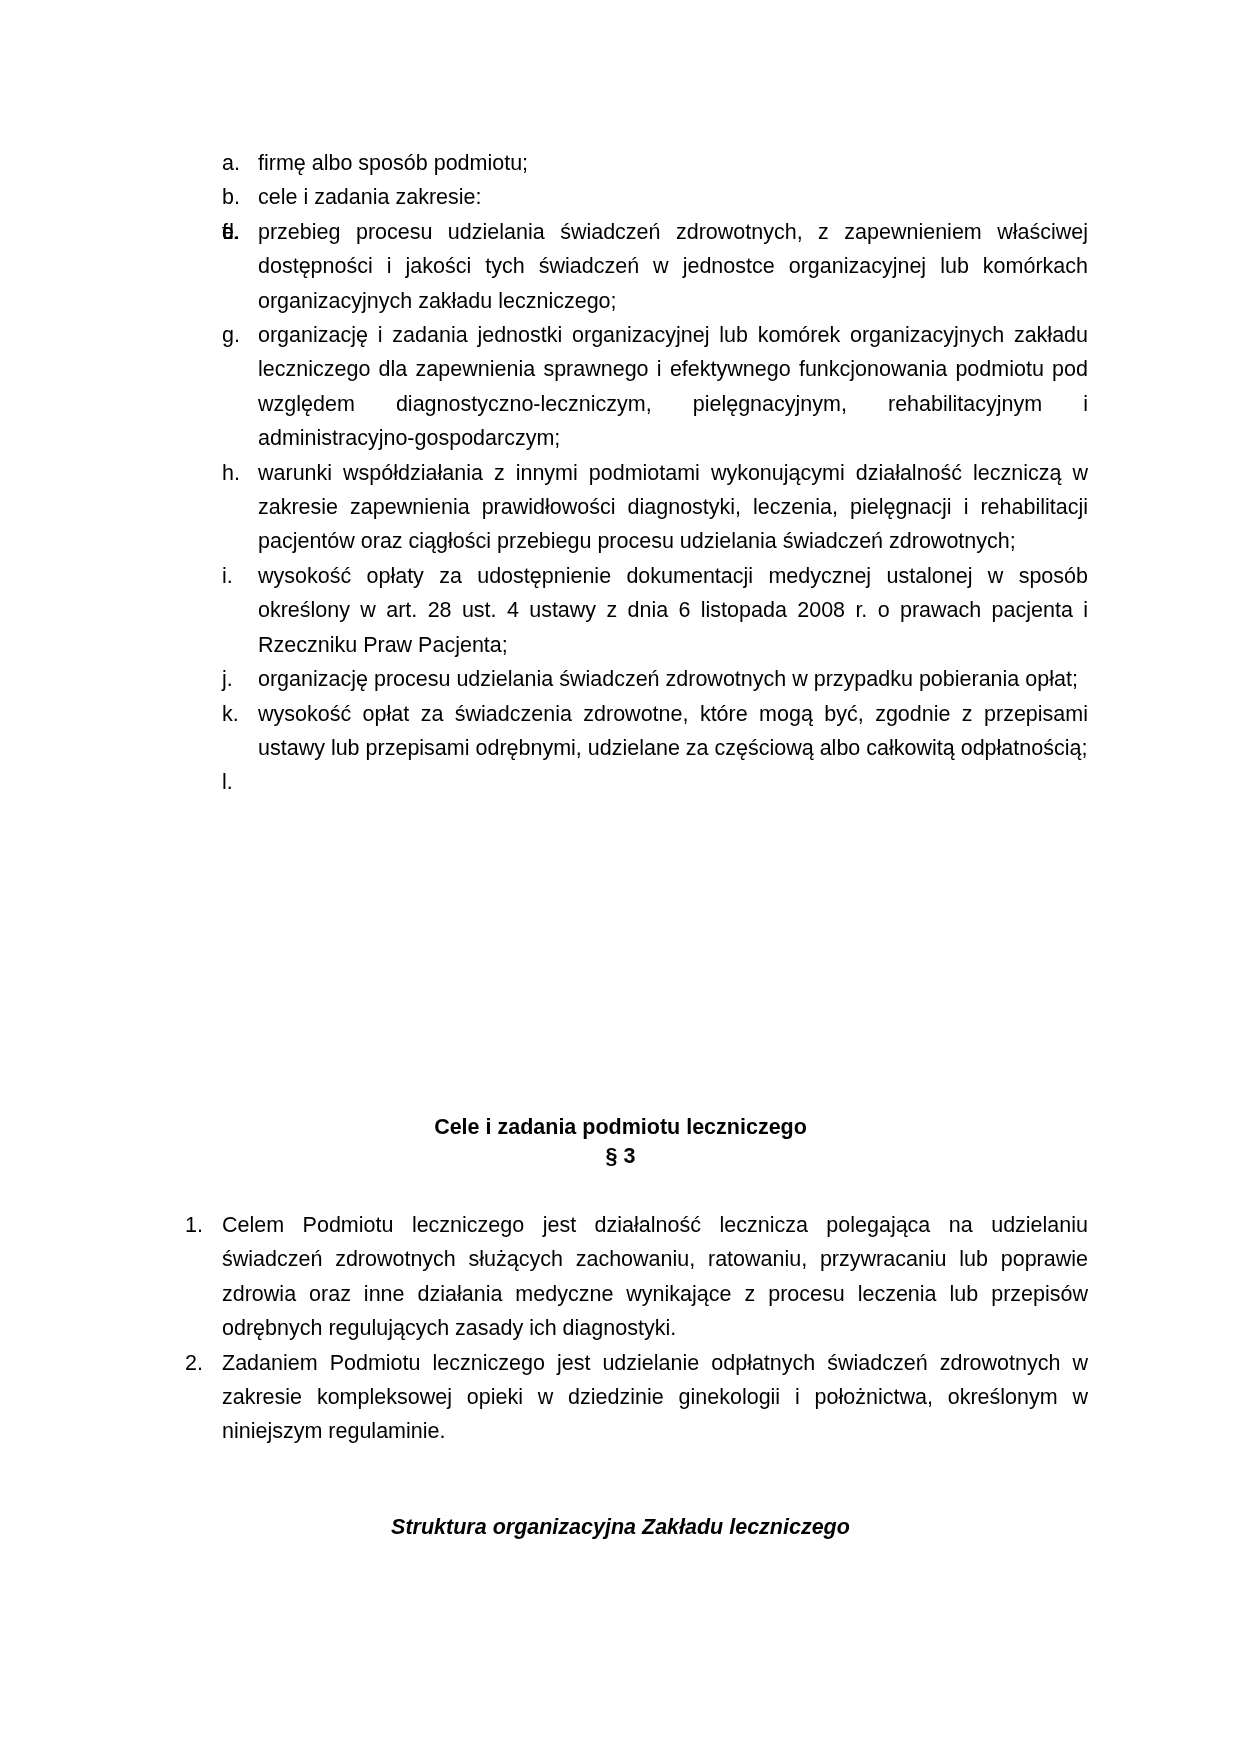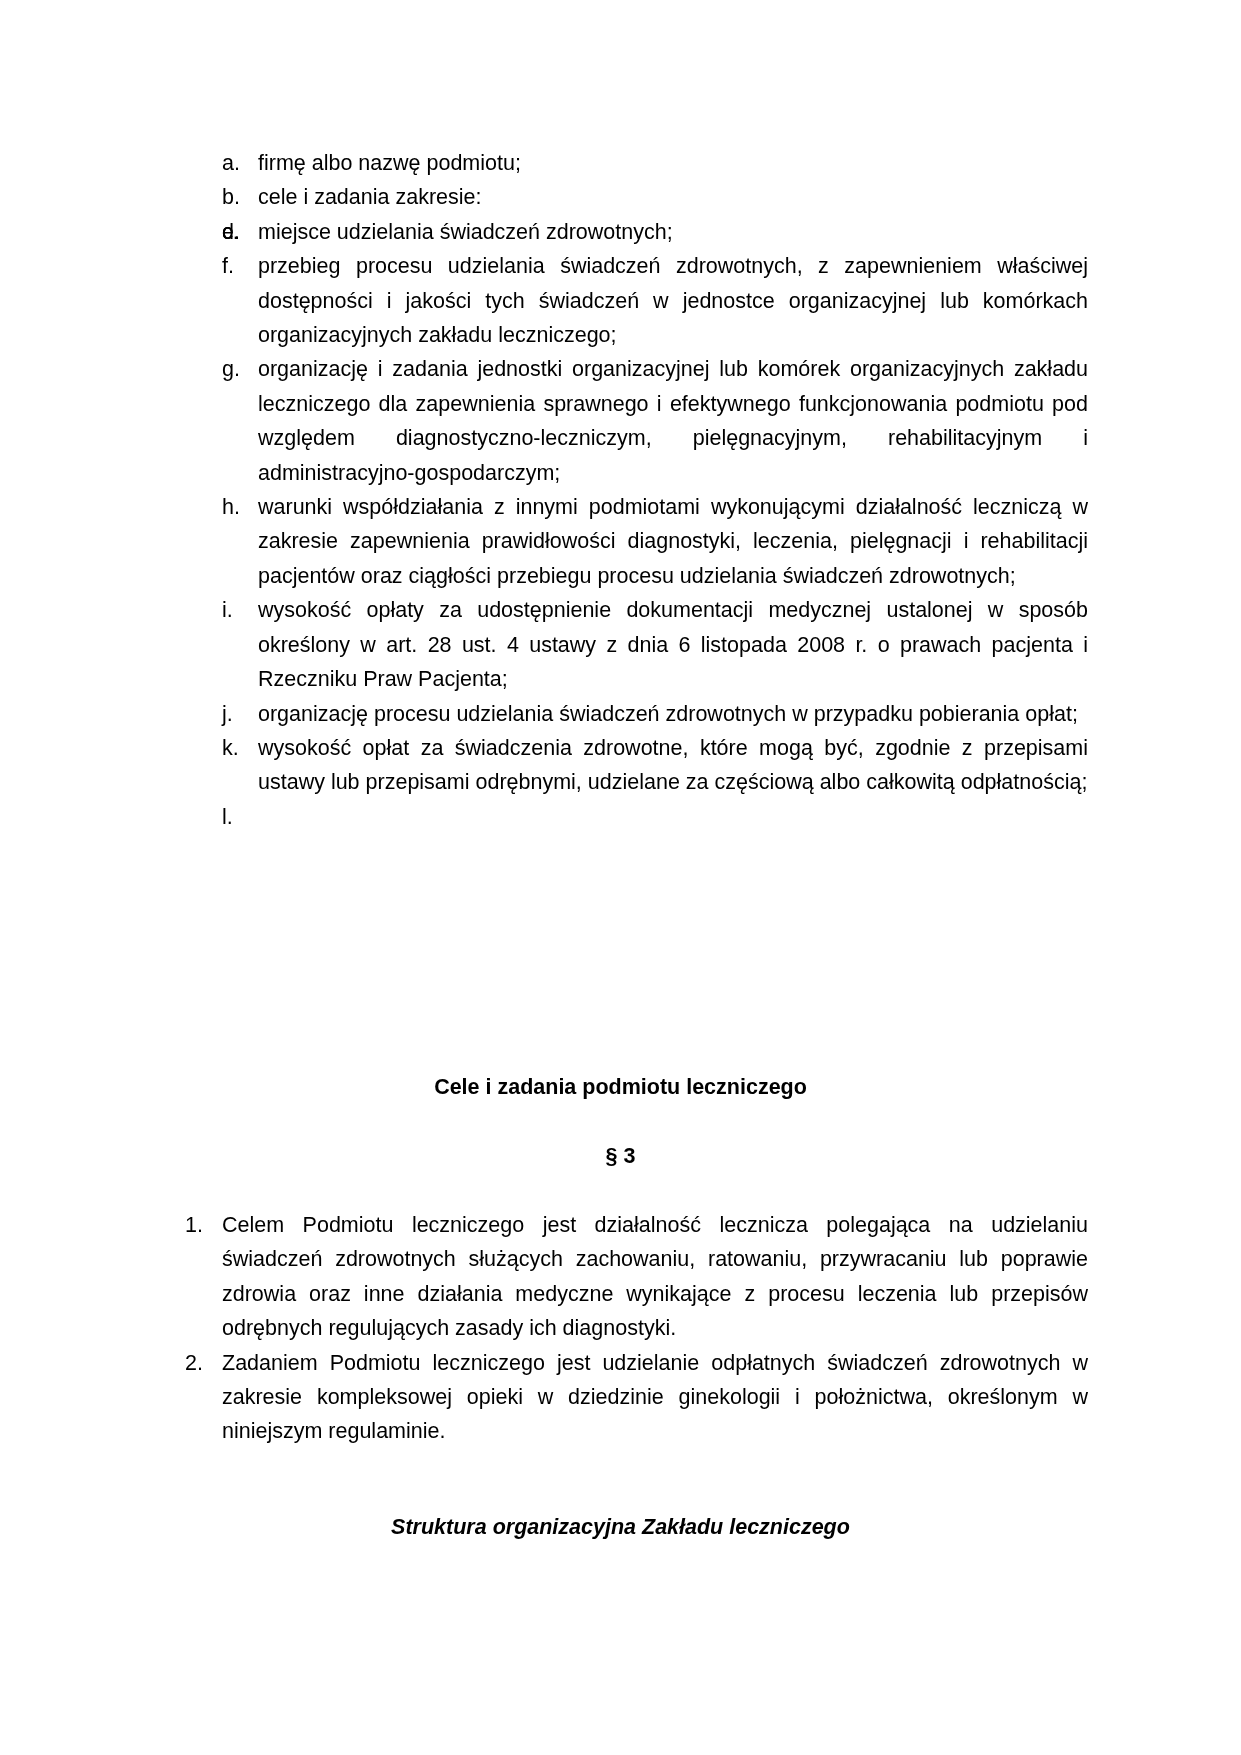--- a/index.html
+++ b/index.html
@@ -76,35 +76,35 @@
       left: 0;
       top: 0;
     }
   </style>
 </head>
 <body>
 
 <div class="page">
 
   <ol class="letter-list">
-    <li class="letter-item"><span class="letter-marker">a.</span><span>firmę albo nazwę podmiotu;</span></li>
+    <li class="letter-item"><span class="letter-marker">a.</span><span>firmę albo sposób podmiotu;</span></li>
     <li class="letter-item"><span class="letter-marker">b.</span><span>cele i zadania zakresie:</span></li>
     <li class="letter-item"><span class="letter-marker">c.</span></li>
     <li class="letter-item"><span class="letter-marker">d.</span></li>
-    <li class="letter-item"><span class="letter-marker">e.</span><span>miejsce udzielania świadczeń zdrowotnych;</span></li>
+    <li class="letter-item"><span class="letter-marker">e.</span></li>
     <li class="letter-item"><span class="letter-marker">f.</span><span>przebieg procesu udzielania świadczeń zdrowotnych, z zapewnieniem właściwej dostępności i jakości tych świadczeń w jednostce organizacyjnej lub komórkach organizacyjnych zakładu leczniczego;</span></li>
     <li class="letter-item"><span class="letter-marker">g.</span><span>organizację i zadania jednostki organizacyjnej lub komórek organizacyjnych zakładu leczniczego dla zapewnienia sprawnego i efektywnego funkcjonowania podmiotu pod względem diagnostyczno-leczniczym, pielęgnacyjnym, rehabilitacyjnym i administracyjno-gospodarczym;</span></li>
     <li class="letter-item"><span class="letter-marker">h.</span><span>warunki współdziałania z innymi podmiotami wykonującymi działalność leczniczą w zakresie zapewnienia prawidłowości diagnostyki, leczenia, pielęgnacji i rehabilitacji pacjentów oraz ciągłości przebiegu procesu udzielania świadczeń zdrowotnych;</span></li>
     <li class="letter-item"><span class="letter-marker">i.</span><span>wysokość opłaty za udostępnienie dokumentacji medycznej ustalonej w sposób określony w art. 28 ust. 4 ustawy z dnia 6 listopada 2008 r. o prawach pacjenta i Rzeczniku Praw Pacjenta;</span></li>
     <li class="letter-item"><span class="letter-marker">j.</span><span>organizację procesu udzielania świadczeń zdrowotnych w przypadku pobierania opłat;</span></li>
     <li class="letter-item"><span class="letter-marker">k.</span><span>wysokość opłat za świadczenia zdrowotne, które mogą być, zgodnie z przepisami ustawy lub przepisami odrębnymi, udzielane za częściową albo całkowitą odpłatnością;</span></li>
     <li class="letter-item"><span class="letter-marker">l.</span></li>
   </ol>
 
-  <div class="heading" style="top:1072px;">Cele i zadania podmiotu leczniczego</div>
+  <div class="heading" style="top:1112px;">Cele i zadania podmiotu leczniczego</div>
 
   <div class="heading" style="top:1141px;">§ 3</div>
 
   <ol class="num-list">
     <li class="num-item"><span class="num-marker">1.</span><span>Celem Podmiotu leczniczego jest działalność lecznicza polegająca na udzielaniu świadczeń zdrowotnych służących zachowaniu, ratowaniu, przywracaniu lub poprawie zdrowia oraz inne działania medyczne wynikające z procesu leczenia lub przepisów odrębnych regulujących zasady ich diagnostyki.</span></li>
     <li class="num-item"><span class="num-marker">2.</span><span>Zadaniem Podmiotu leczniczego jest udzielanie odpłatnych świadczeń zdrowotnych w zakresie kompleksowej opieki w dziedzinie ginekologii i położnictwa, określonym w niniejszym regulaminie.</span></li>
   </ol>
 
   <div class="heading" style="top:1512px;font-style:italic;">Struktura organizacyjna Zakładu leczniczego</div>
 

